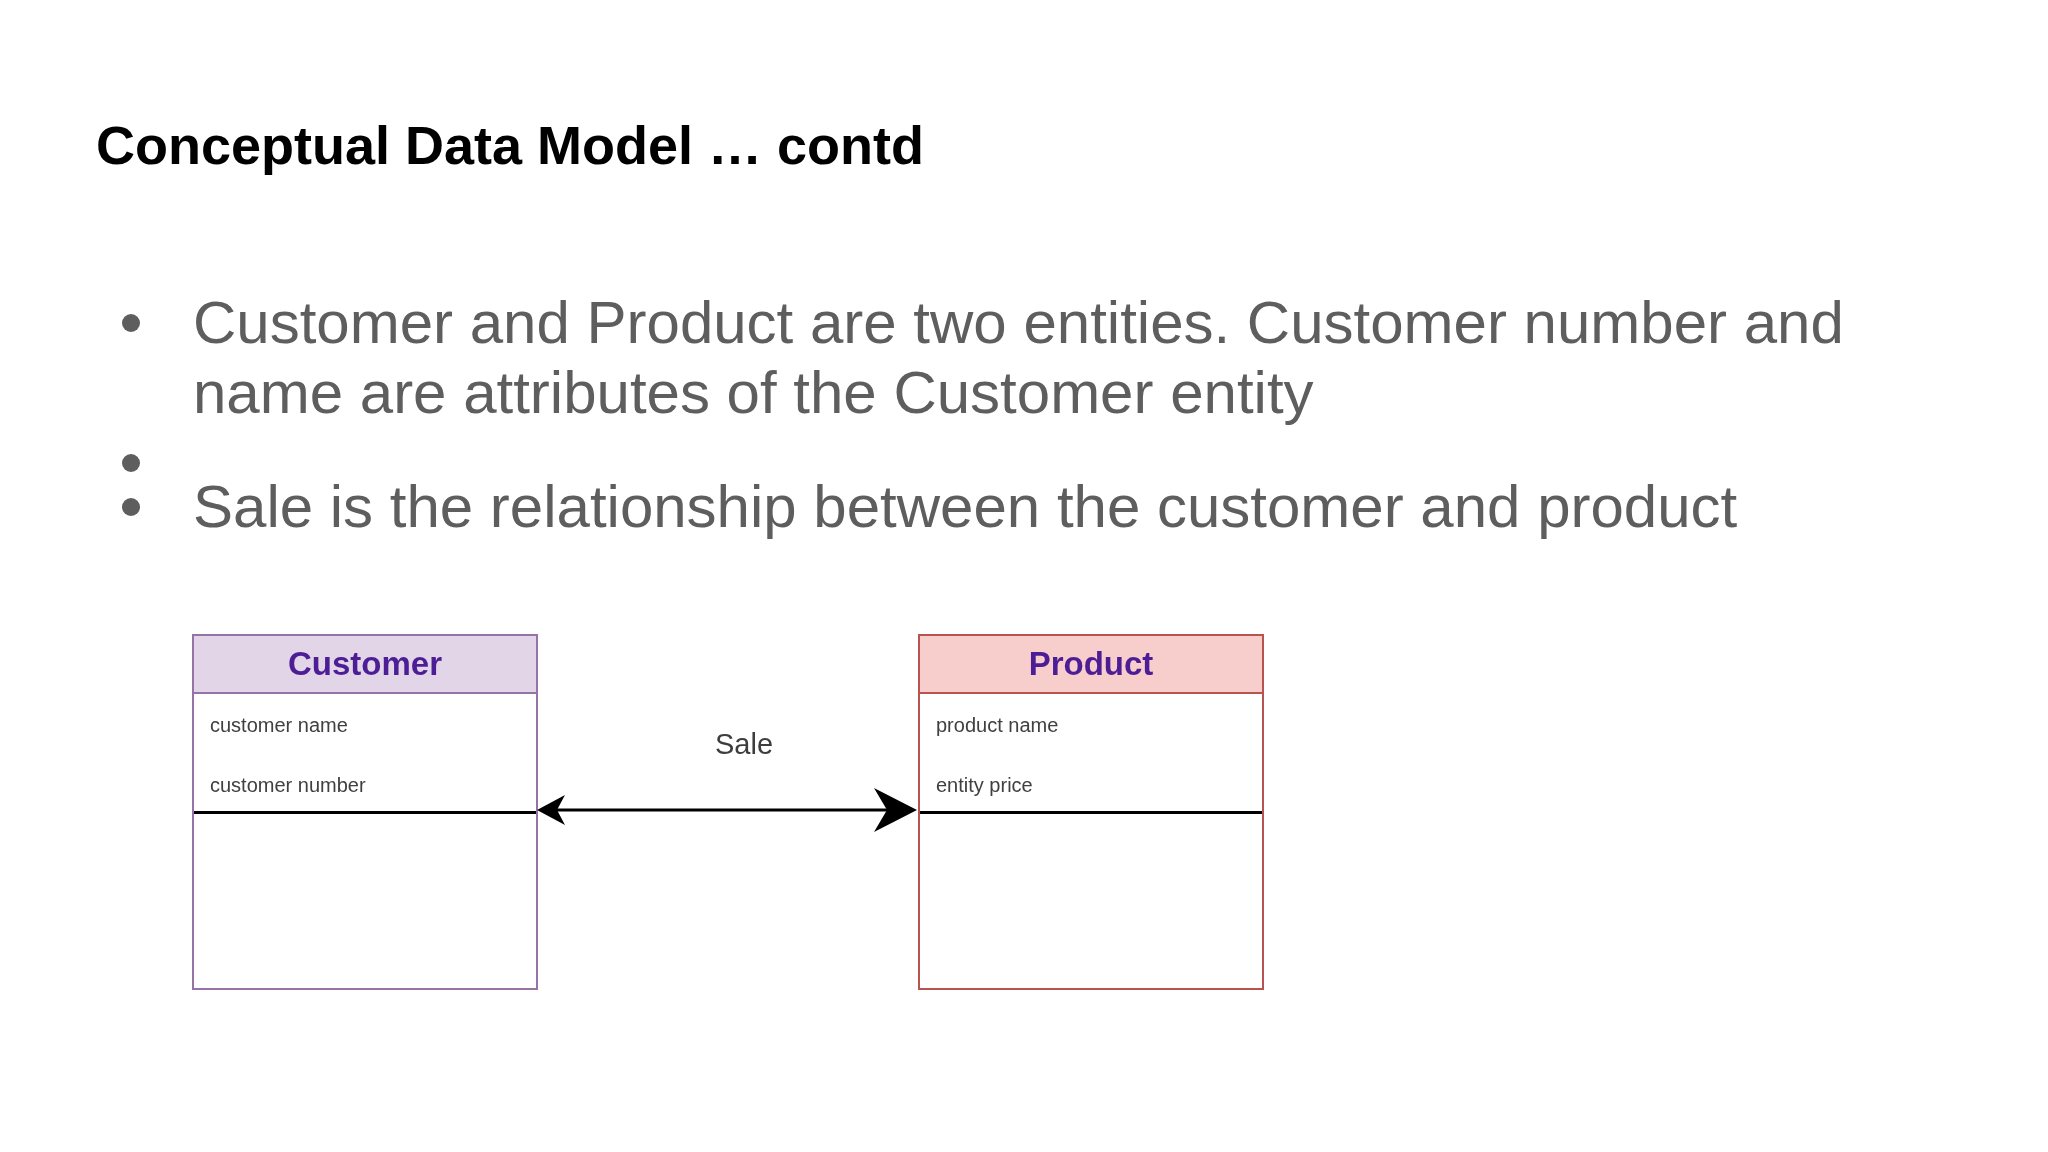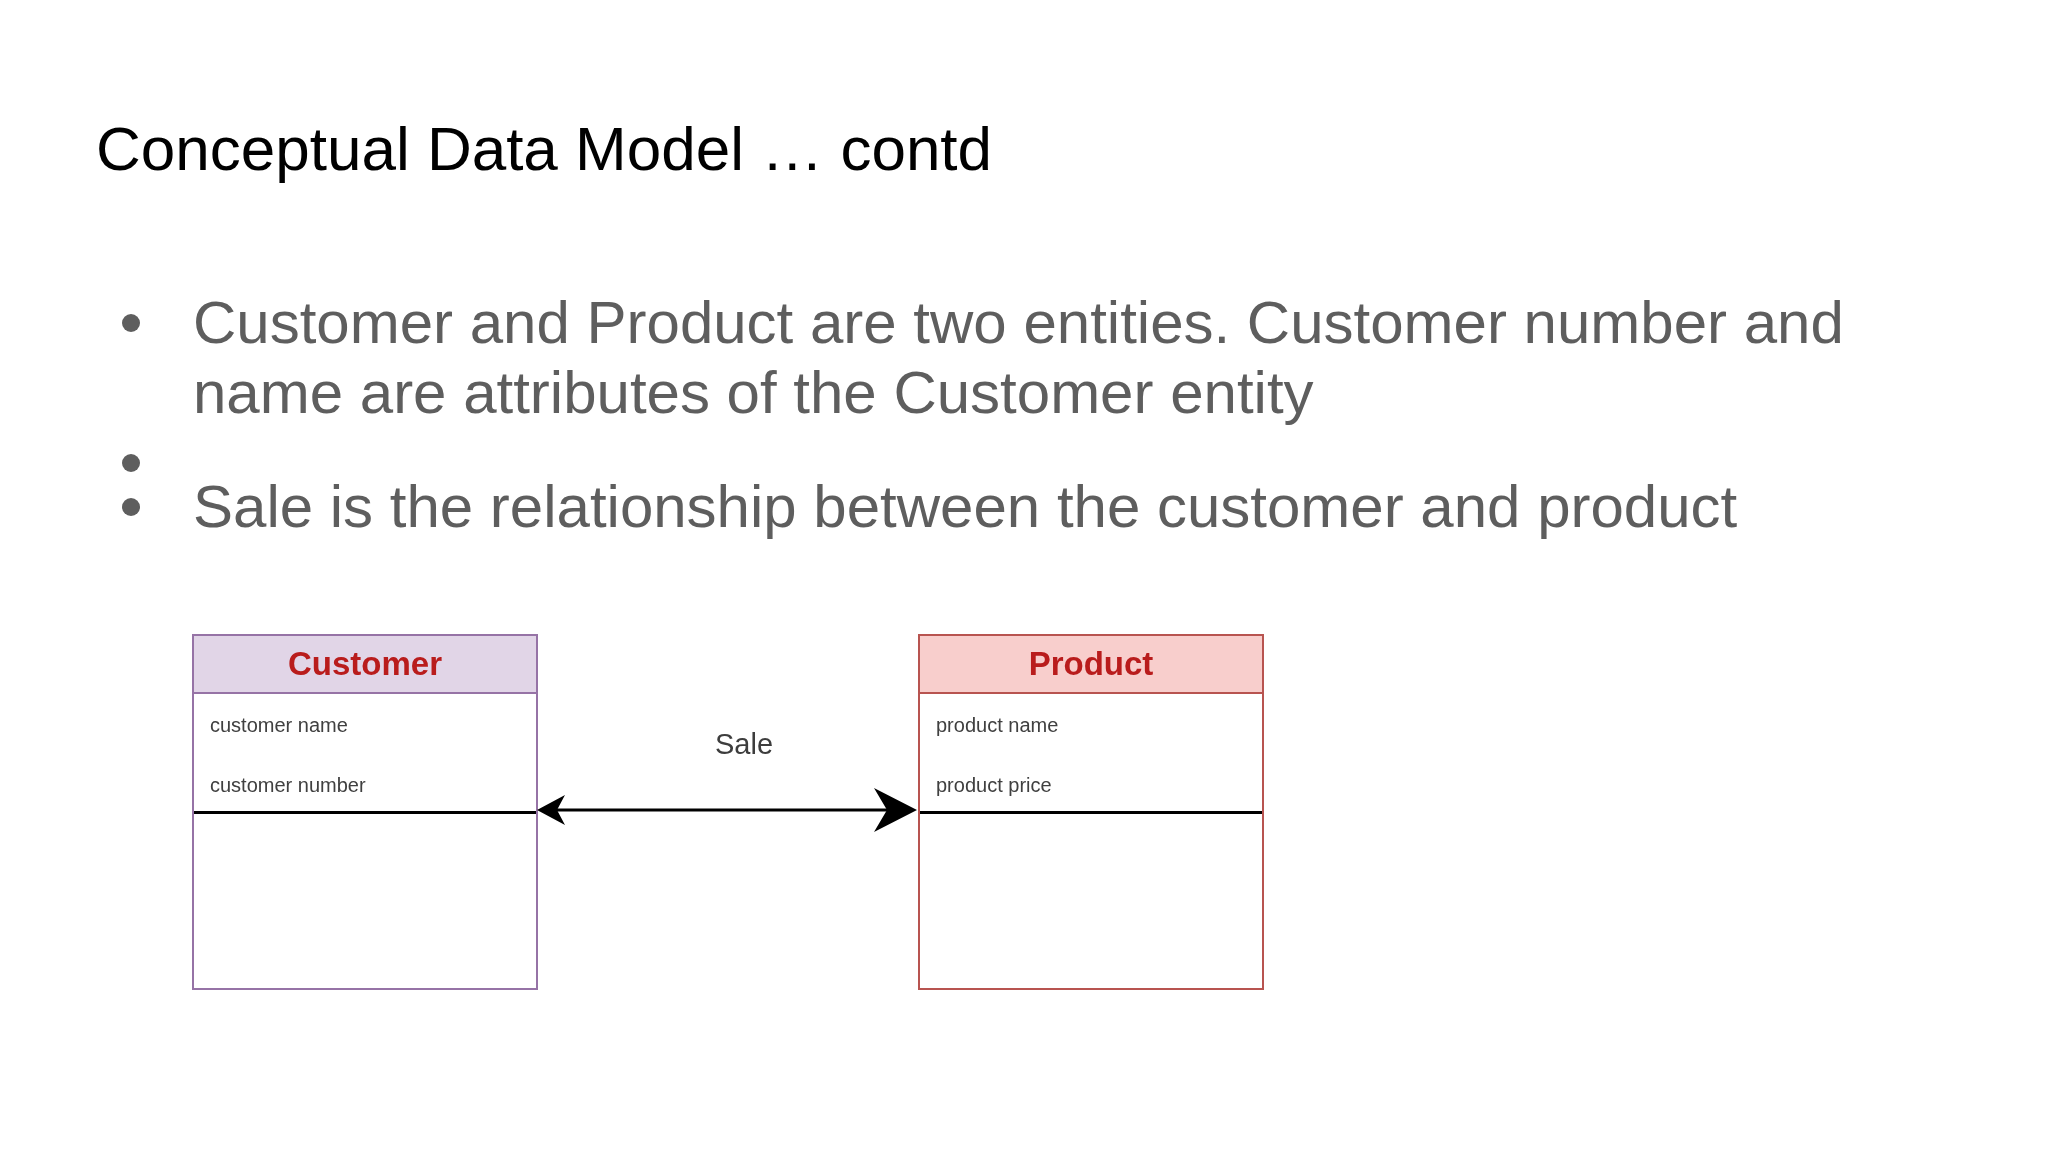--- a/index.html
+++ b/index.html
@@ -7,22 +7,22 @@
     width:2048px;height:1152px;
     background:#ffffff;
     font-family:"Liberation Sans", sans-serif;
     position:relative;
     overflow:hidden;
   }
   .slide{position:absolute;left:0;top:0;width:2048px;height:1152px;background:#ffffff;}
 
   .title{
     position:absolute;left:96px;top:118px;
-    font-size:62px;line-height:1.0;
-    color:#000000;font-weight:400;
+    font-size:54px;line-height:1.0;
+    color:#000000;font-weight:700;
     white-space:nowrap;
   }
 
   .bullets{position:absolute;left:118px;top:288px;width:1780px;}
   .bullet-item{display:flex;align-items:flex-start;}
   .bullet-dot{
     flex:0 0 auto;
     width:18px;height:18px;border-radius:50%;
     background:#5e5e5e;
     margin:26px 0 0 4px;
@@ -36,21 +36,21 @@
 
   
   .entity{
     position:absolute;top:634px;width:346px;height:356px;
     background:#ffffff;border:2px solid #000;box-sizing:border-box;
   }
   .entity-customer{left:192px;border-color:#9673a6;}
   .entity-product{left:918px;border-color:#b85450;}
   .entity-header{
     height:58px;display:flex;align-items:center;justify-content:center;
-    font-size:33px;font-weight:700;color:#b91c1c;
+    font-size:33px;font-weight:700;color:#4c1d95;
     border-bottom:2px solid;box-sizing:border-box;
   }
   .entity-customer .entity-header{background:#e1d5e7;border-color:#9673a6;}
   .entity-product .entity-header{background:#f8cecc;border-color:#b85450;}
   .attr-row{
     position:absolute;left:16px;right:16px;
     font-size:20px;color:#404040;white-space:nowrap;
   }
   .attr-row.row-0{top:78px;}
   .attr-row.row-1{top:138px;}
@@ -91,21 +91,21 @@
   <div class="entity entity-customer">
     <div class="entity-header">Customer</div>
     <div class="attr-row row-0">customer name</div>
     <div class="attr-row row-1">customer number</div>
     <div class="entity-divider"></div>
   </div>
 
   <div class="entity entity-product">
     <div class="entity-header">Product</div>
     <div class="attr-row row-0">product name</div>
-    <div class="attr-row row-1">product price</div>
+    <div class="attr-row row-1">entity price</div>
     <div class="entity-divider"></div>
   </div>
 
   <div class="relationship-label">Sale</div>
 
   <svg class="relationship-arrow" viewBox="0 0 400 70" xmlns="http://www.w3.org/2000/svg" aria-hidden="true">
     <line x1="30" y1="33" x2="374" y2="33" stroke="#000000" stroke-width="3"></line>
     <polygon points="19,33 47,18 39,33 47,48" fill="#000000"></polygon>
     <polygon points="399,33 356,11 369,33 356,55" fill="#000000"></polygon>
   </svg>

